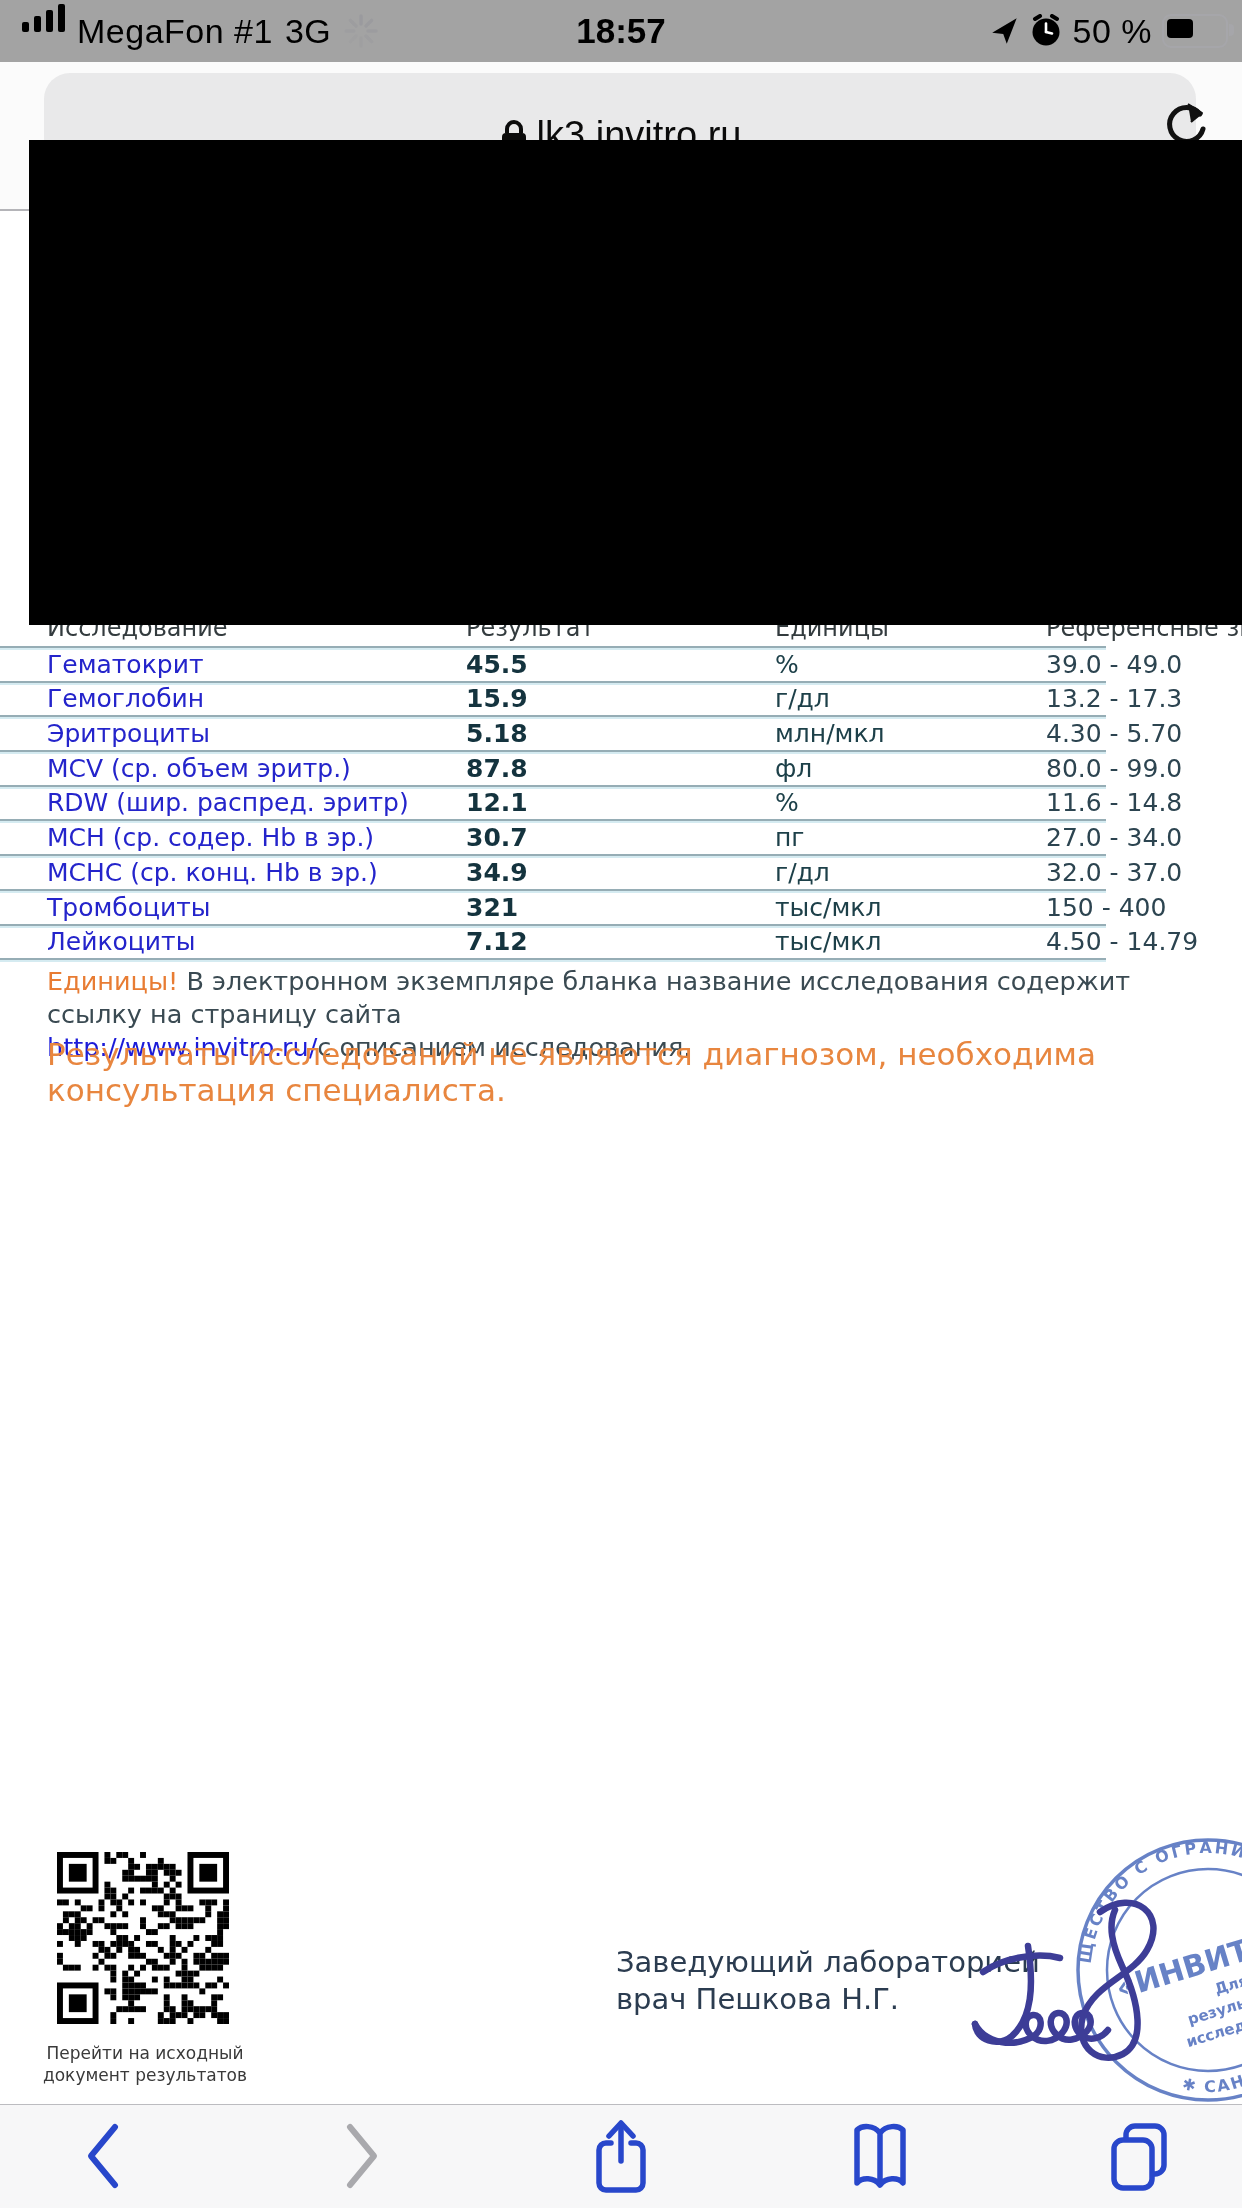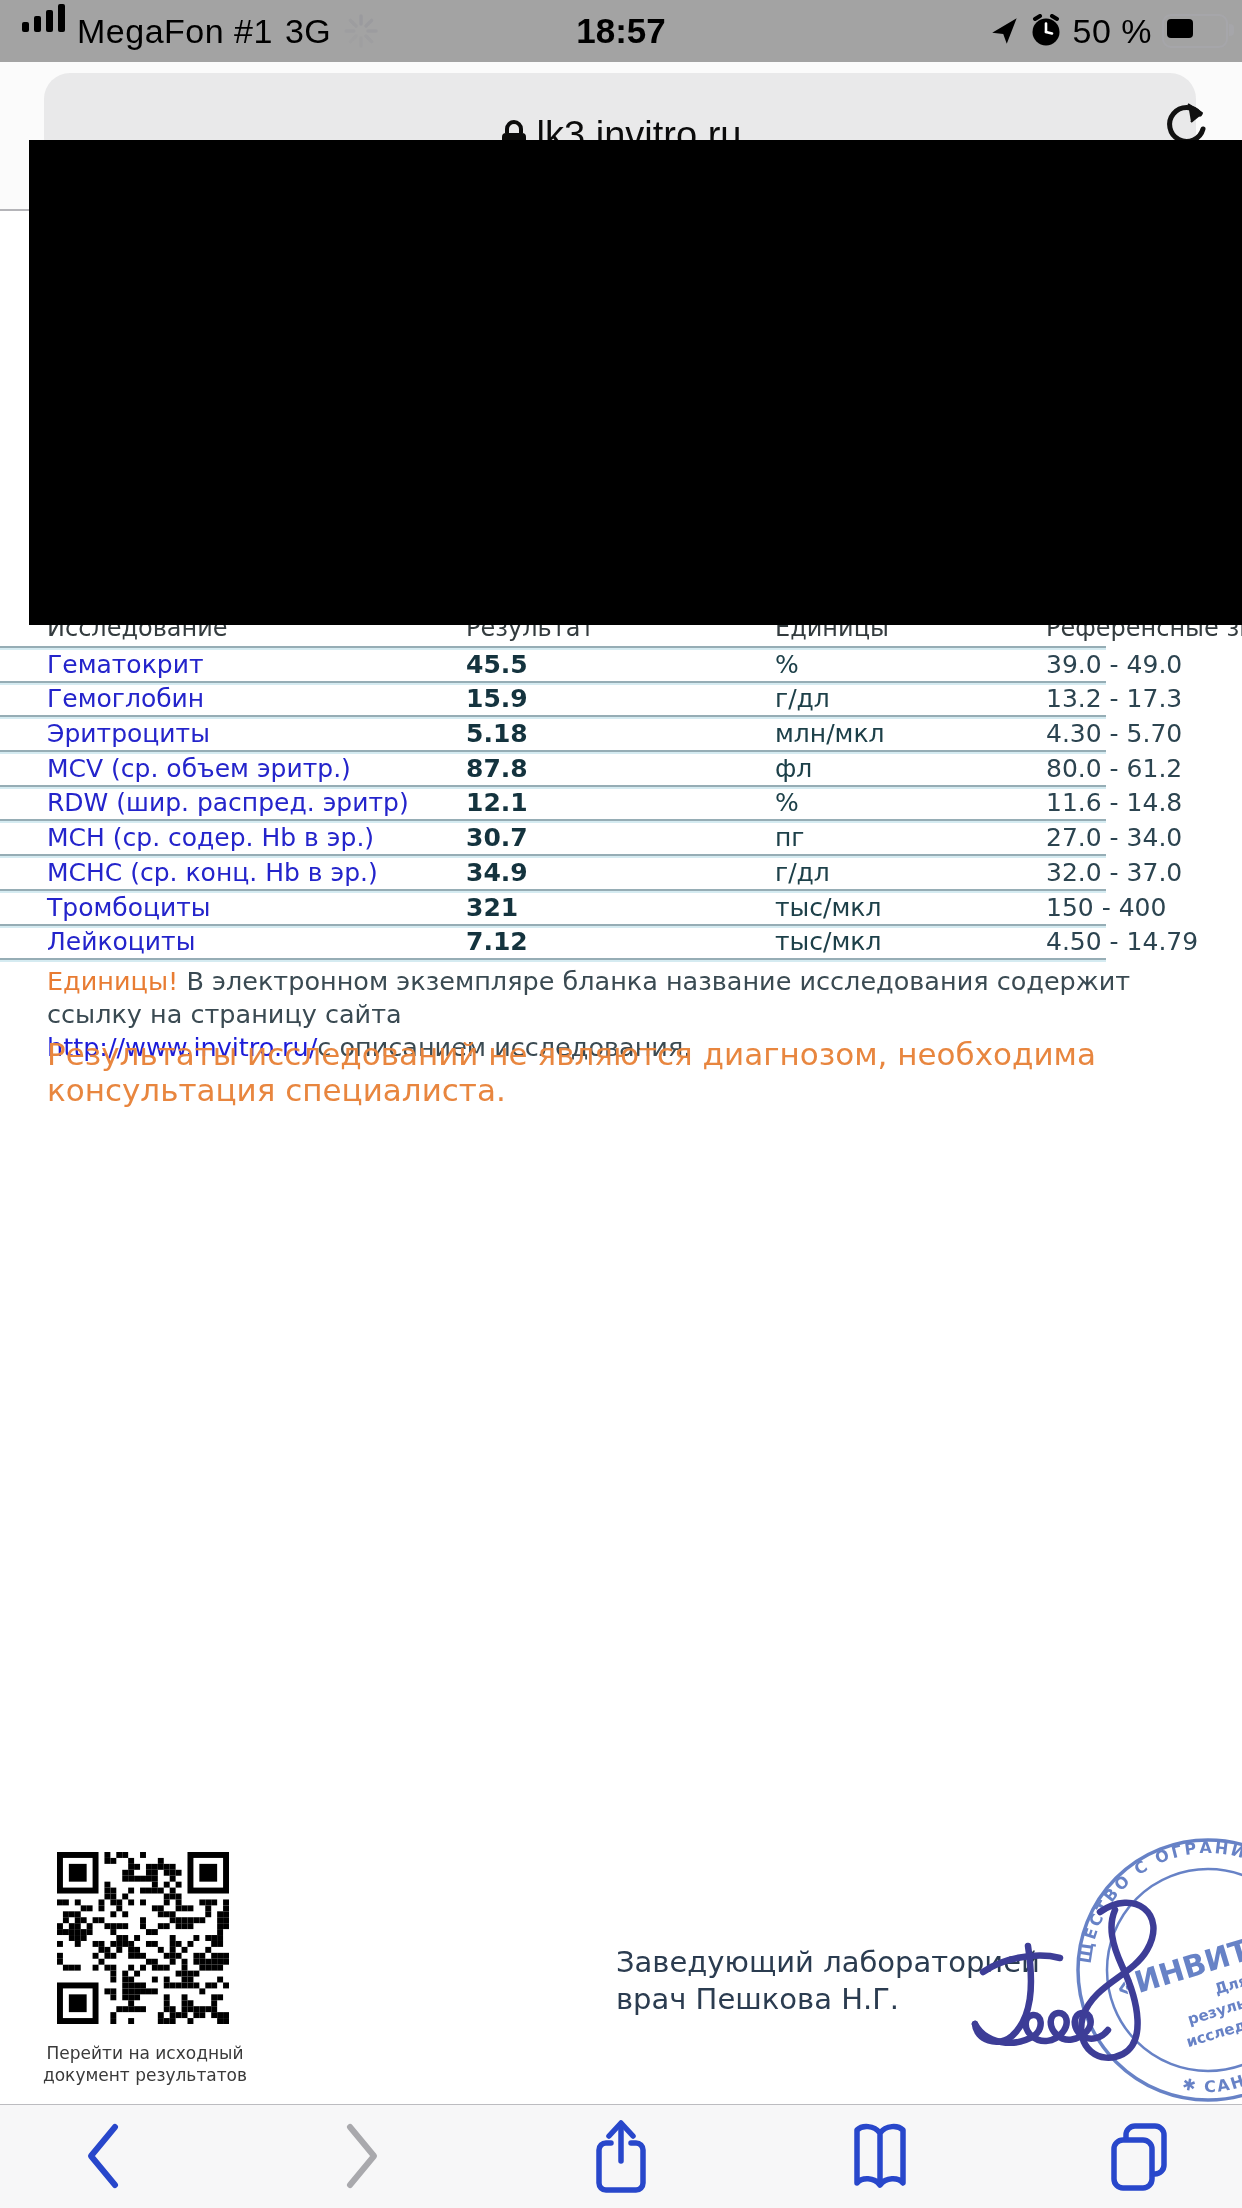--- a/index.html
+++ b/index.html
@@ -155,21 +155,21 @@
       <span class="c2">5.18</span>
       <span class="c3">млн/мкл</span>
       <span class="c4">4.30 - 5.70</span>
     </div>
       <div class="sep"></div>
 
     <div class="trow">
       <span class="c1">MCV (ср. объем эритр.)</span>
       <span class="c2">87.8</span>
       <span class="c3">фл</span>
-      <span class="c4">80.0 - 61.2</span>
+      <span class="c4">80.0 - 99.0</span>
     </div>
       <div class="sep"></div>
 
     <div class="trow">
       <span class="c1">RDW (шир. распред. эритр)</span>
       <span class="c2">12.1</span>
       <span class="c3">%</span>
       <span class="c4">11.6 - 14.8</span>
     </div>
       <div class="sep"></div>

